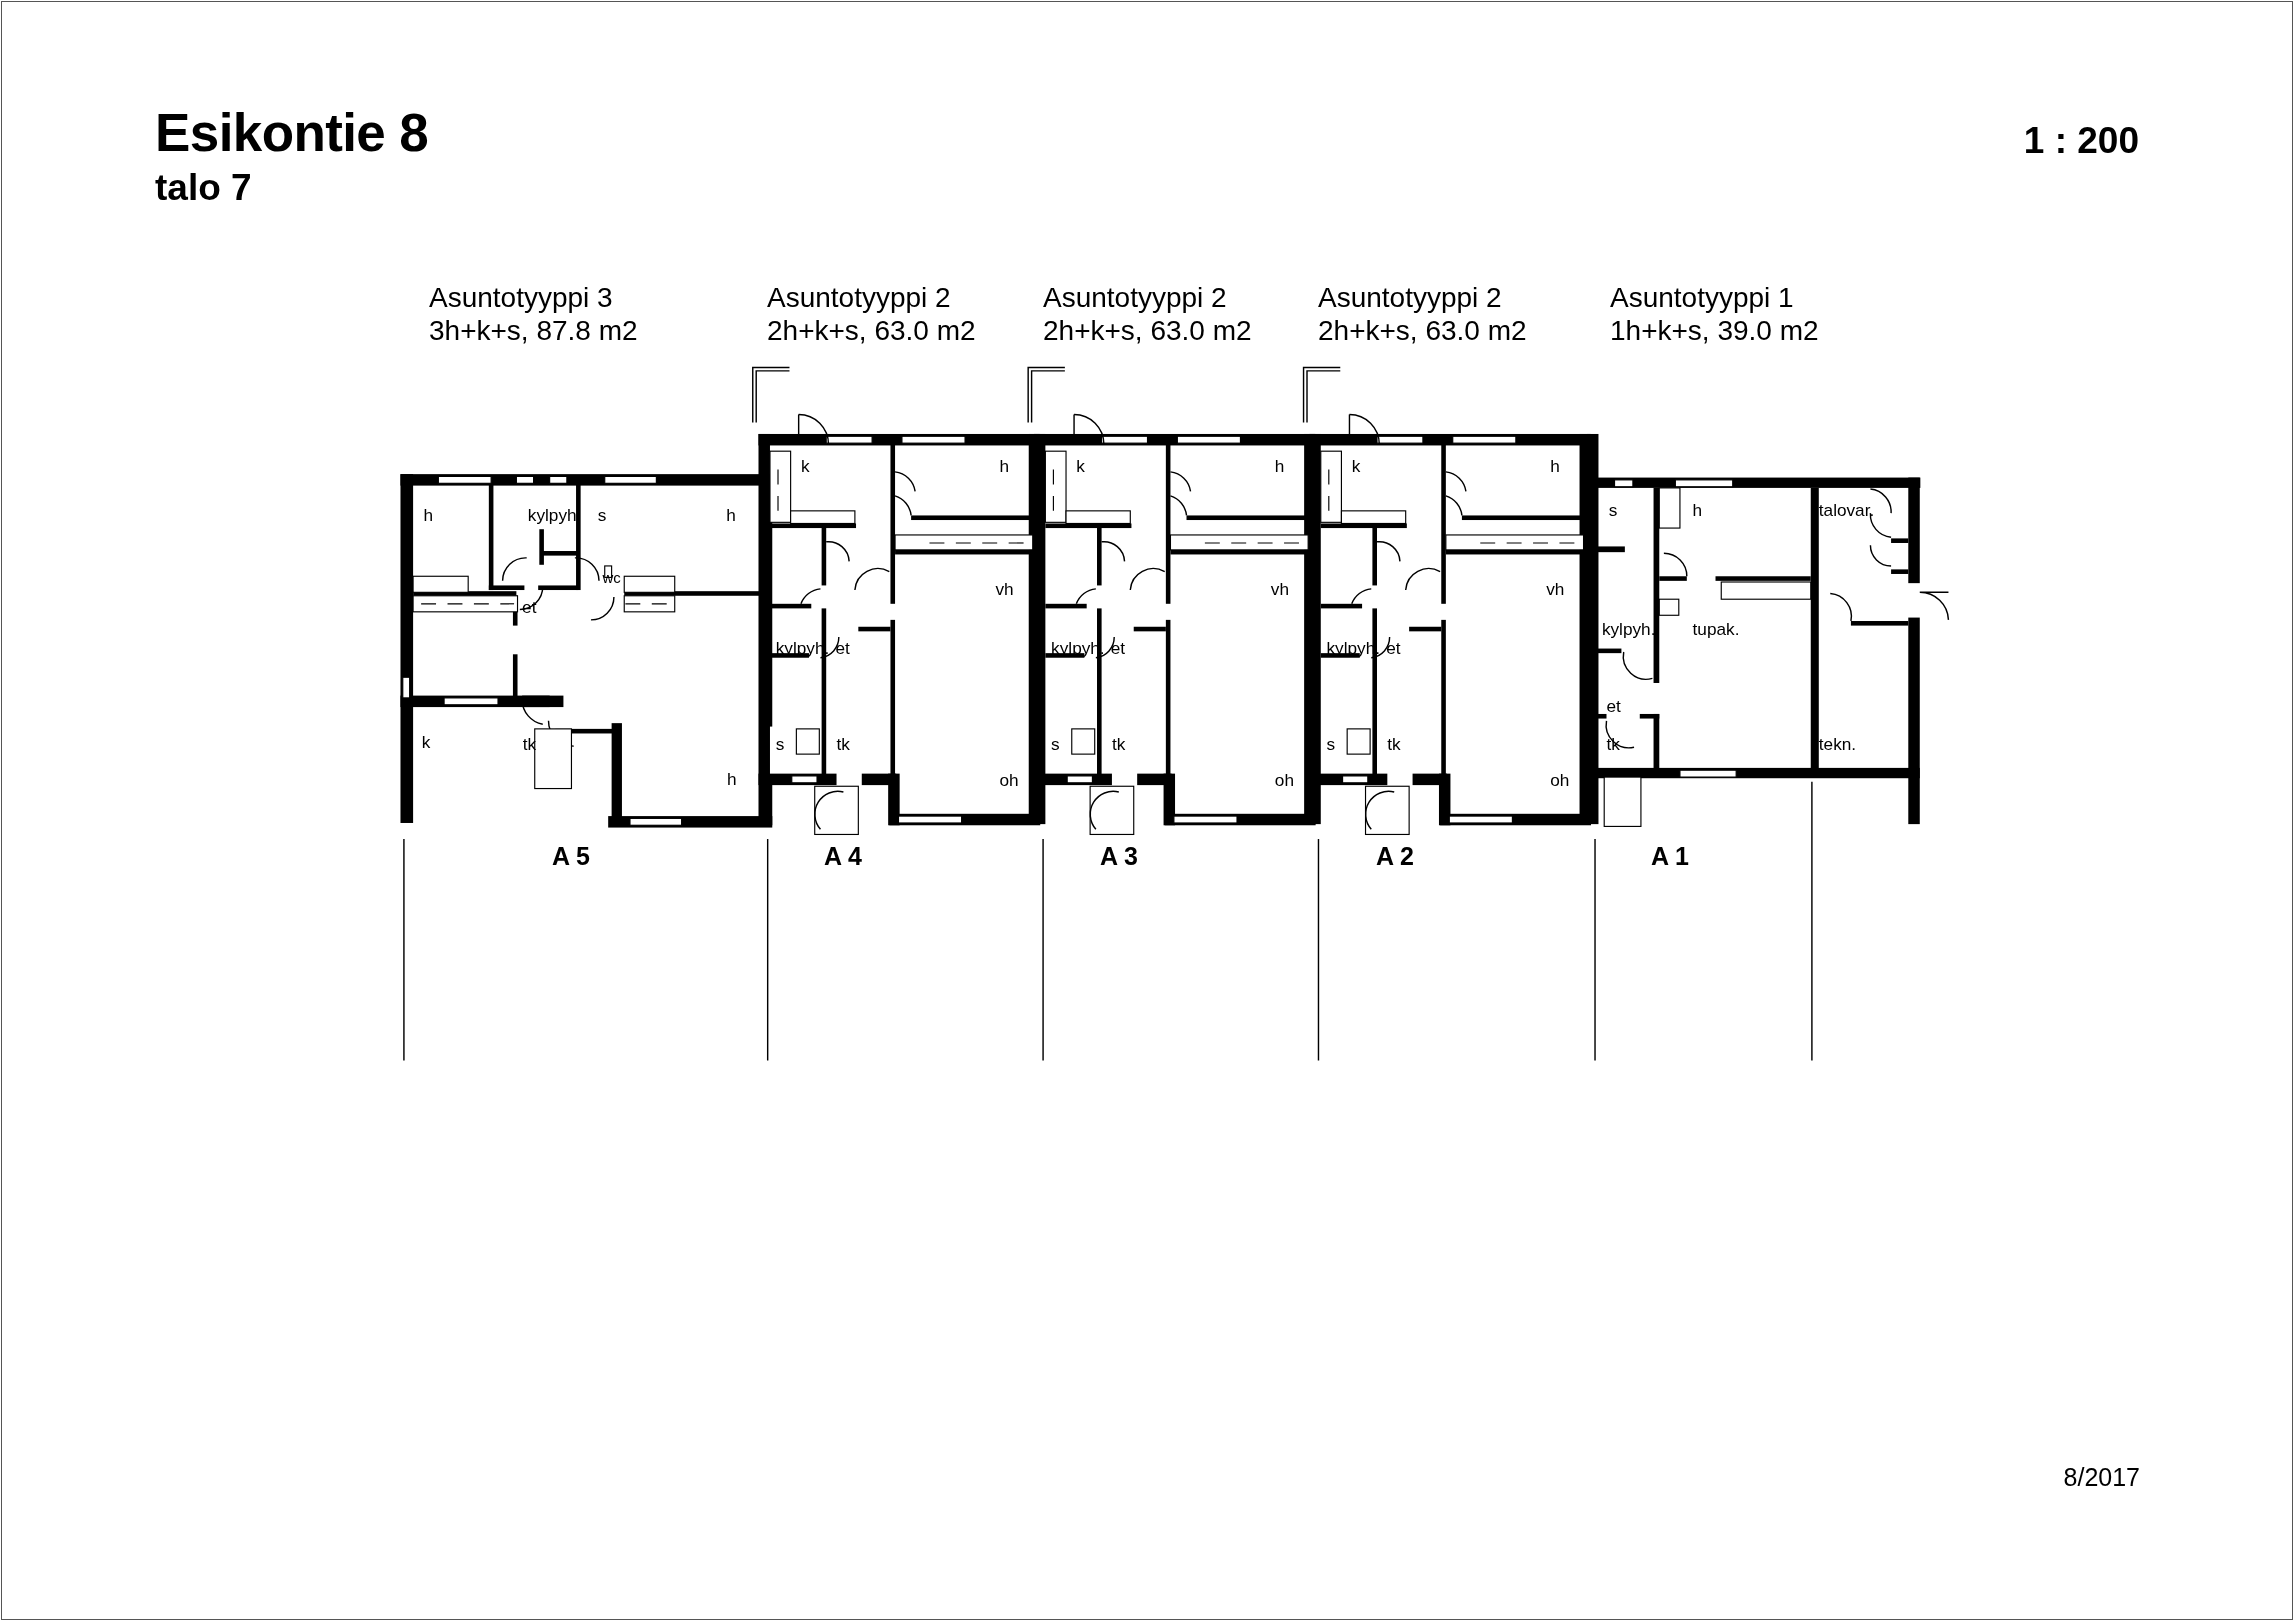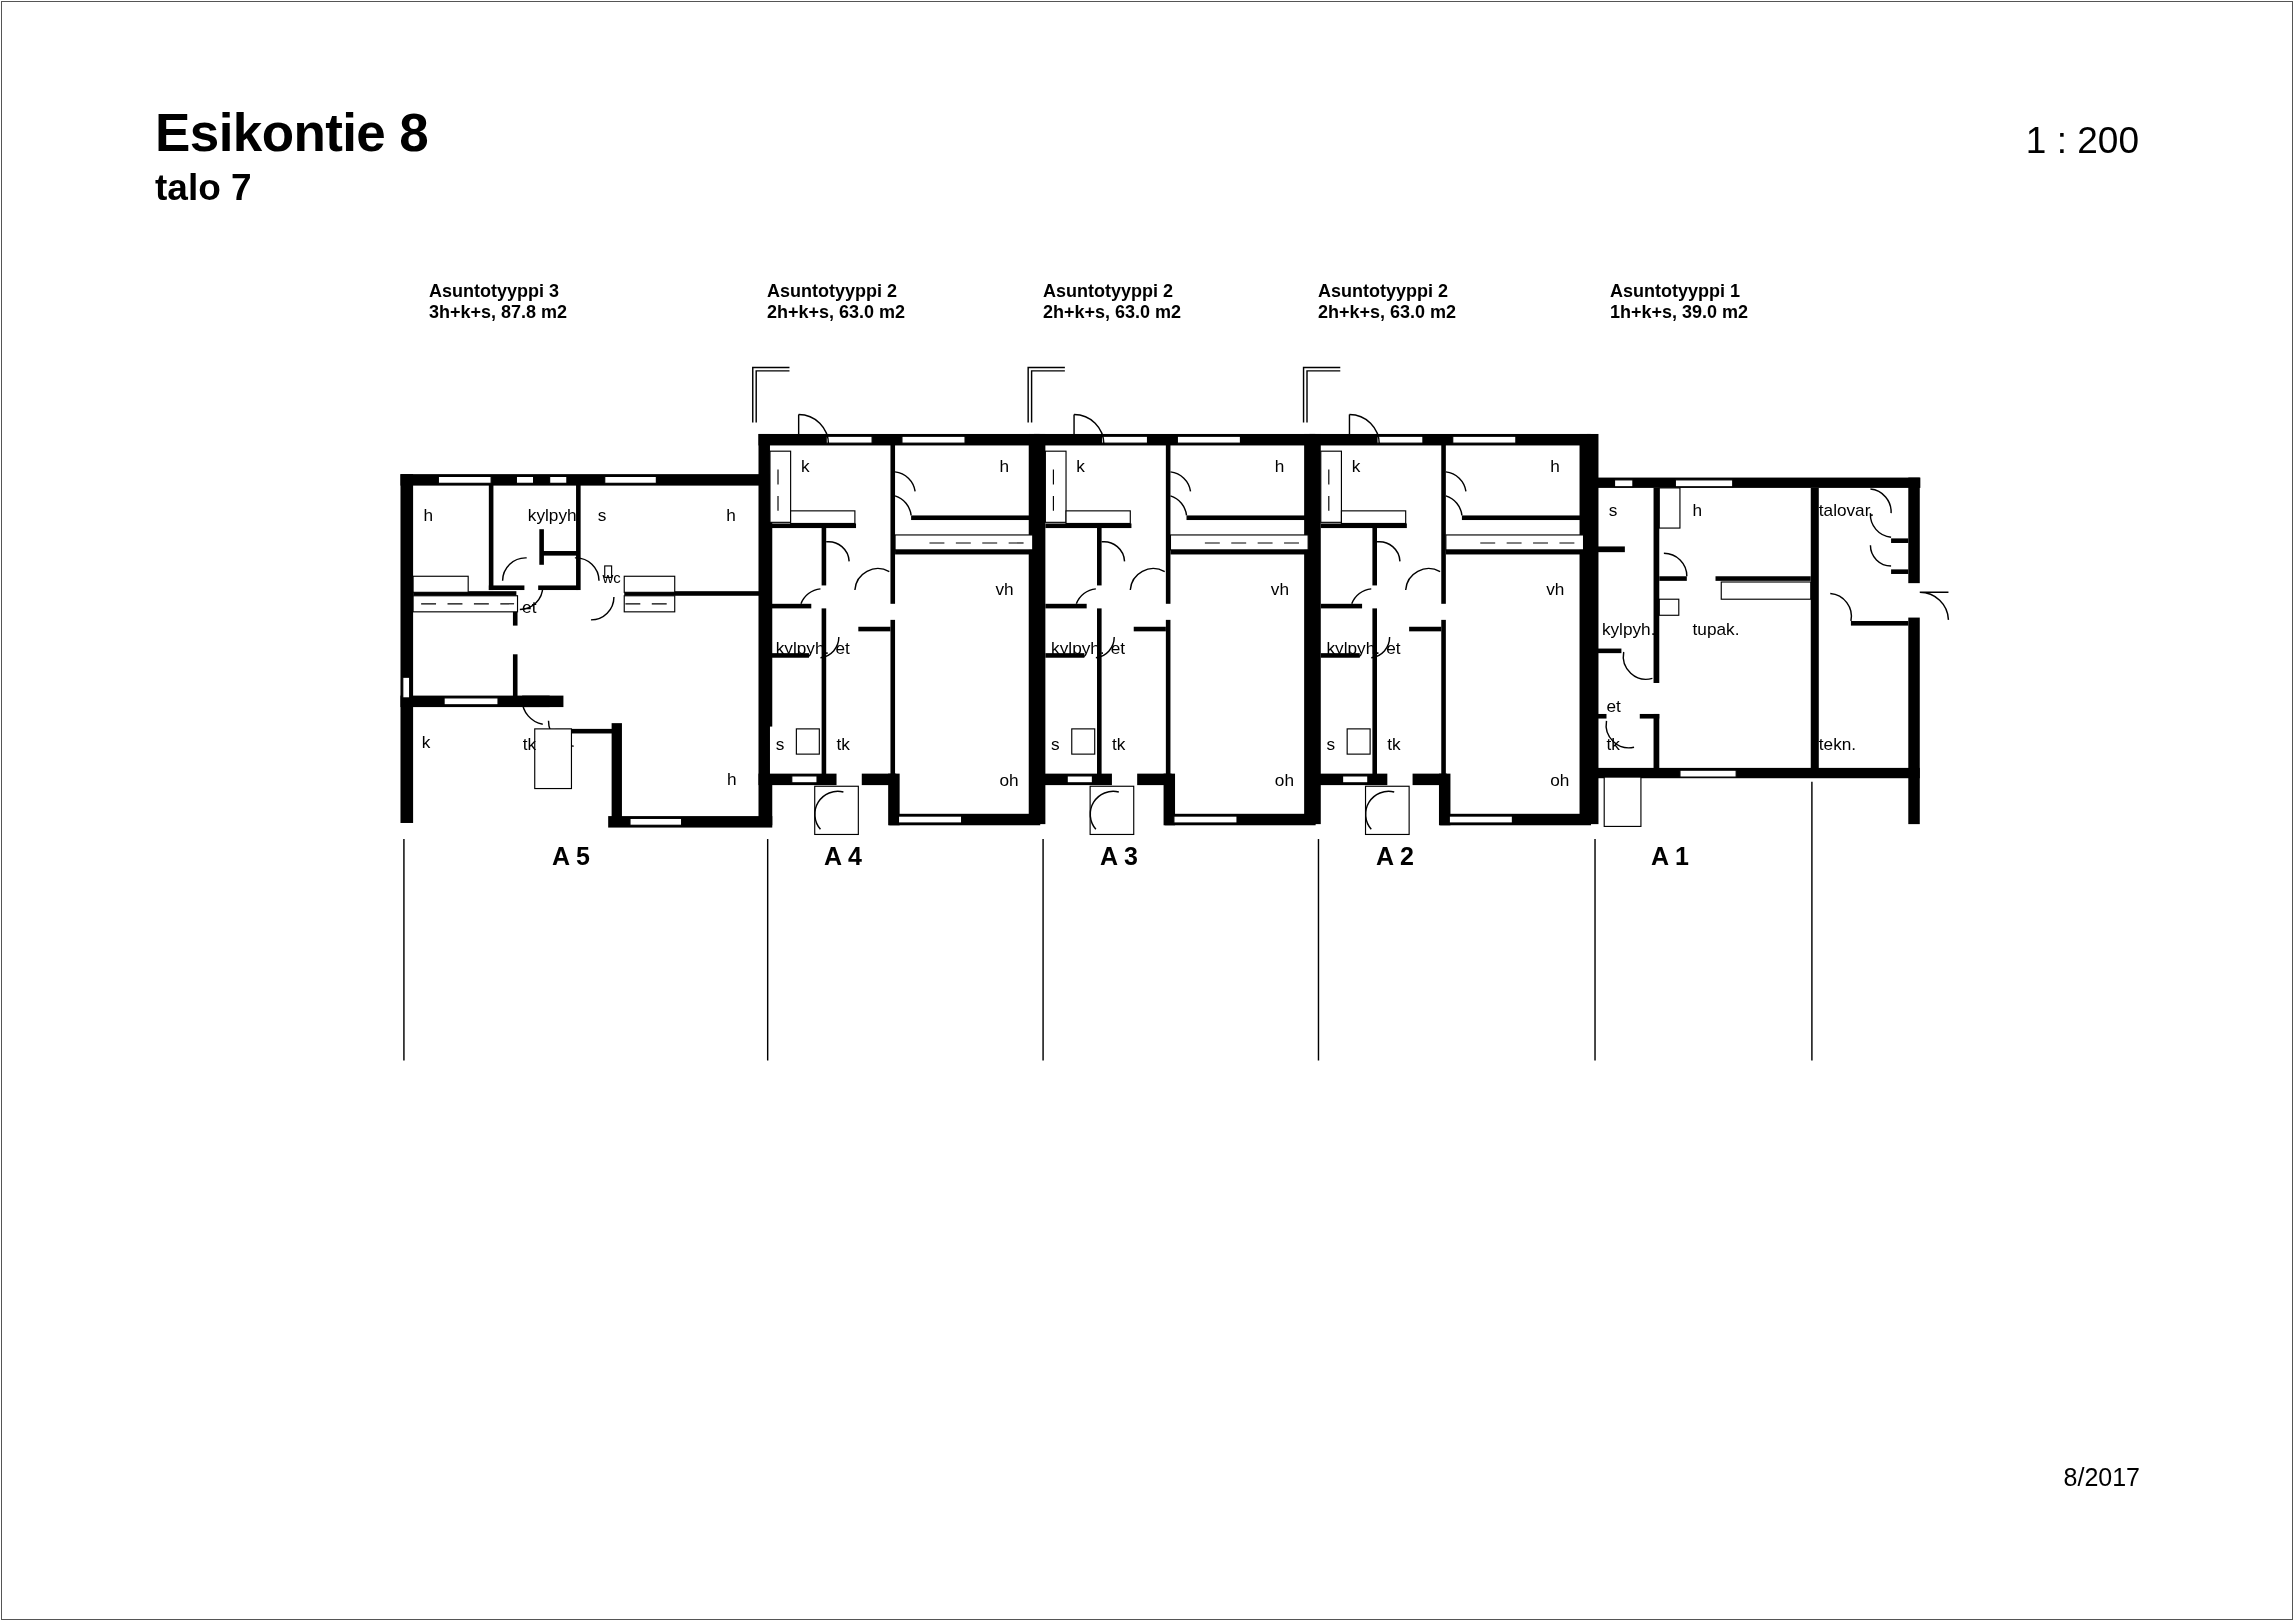--- a/index.html
+++ b/index.html
@@ -1,22 +1,22 @@
 <!DOCTYPE html>
 <html style="font-size:9.2px"><head>
 <meta charset="utf-8">
 <style>
   html,body{margin:0;padding:0;background:#fff;}
   body{width:2295px;height:1623px;position:relative;overflow:hidden;font-family:"Liberation Sans",sans-serif;color:#000;}
   .frame{position:absolute;left:1.1px;top:1.1px;width:2292px;height:1619px;border:1.1px solid #555;box-sizing:border-box;}
   .title{position:absolute;left:155px;top:106px;font-size:53px;font-weight:bold;letter-spacing:-0.6px;line-height:1;}
   .subtitle{position:absolute;left:155px;top:169px;font-size:37px;font-weight:bold;line-height:1;}
-  .scale{position:absolute;right:156px;top:122px;font-size:37px;font-weight:normal;line-height:1;margin-left:32px;}
+  .scale{position:absolute;right:156px;top:122px;font-size:37px;font-weight:bold;line-height:1;margin-left:32px;}
   .date{position:absolute;right:155px;top:1465px;font-size:25px;line-height:1;text-align:center;}
-  .type{position:absolute;top:281px;font-size:18px;font-weight:bold;line-height:1.18;}
+  .type{position:absolute;top:281px;font-size:28px;font-weight:normal;line-height:1.18;}
   .unitlbl{position:absolute;top:844px;font-size:25px;font-weight:bold;line-height:1;}
   svg{position:absolute;left:0;top:0;}
   svg text{font-family:"Liberation Sans",sans-serif;font-size:30px;fill:#000;}
   .w{fill:#000;}
   .ln{stroke:#000;stroke-width:2.5;fill:none;}
   .thin{stroke:#000;stroke-width:2;fill:#fff;}
   .dash{stroke:#000;stroke-width:2;fill:none;stroke-dasharray:26 20;}
 </style>
 </head>
 <body>

